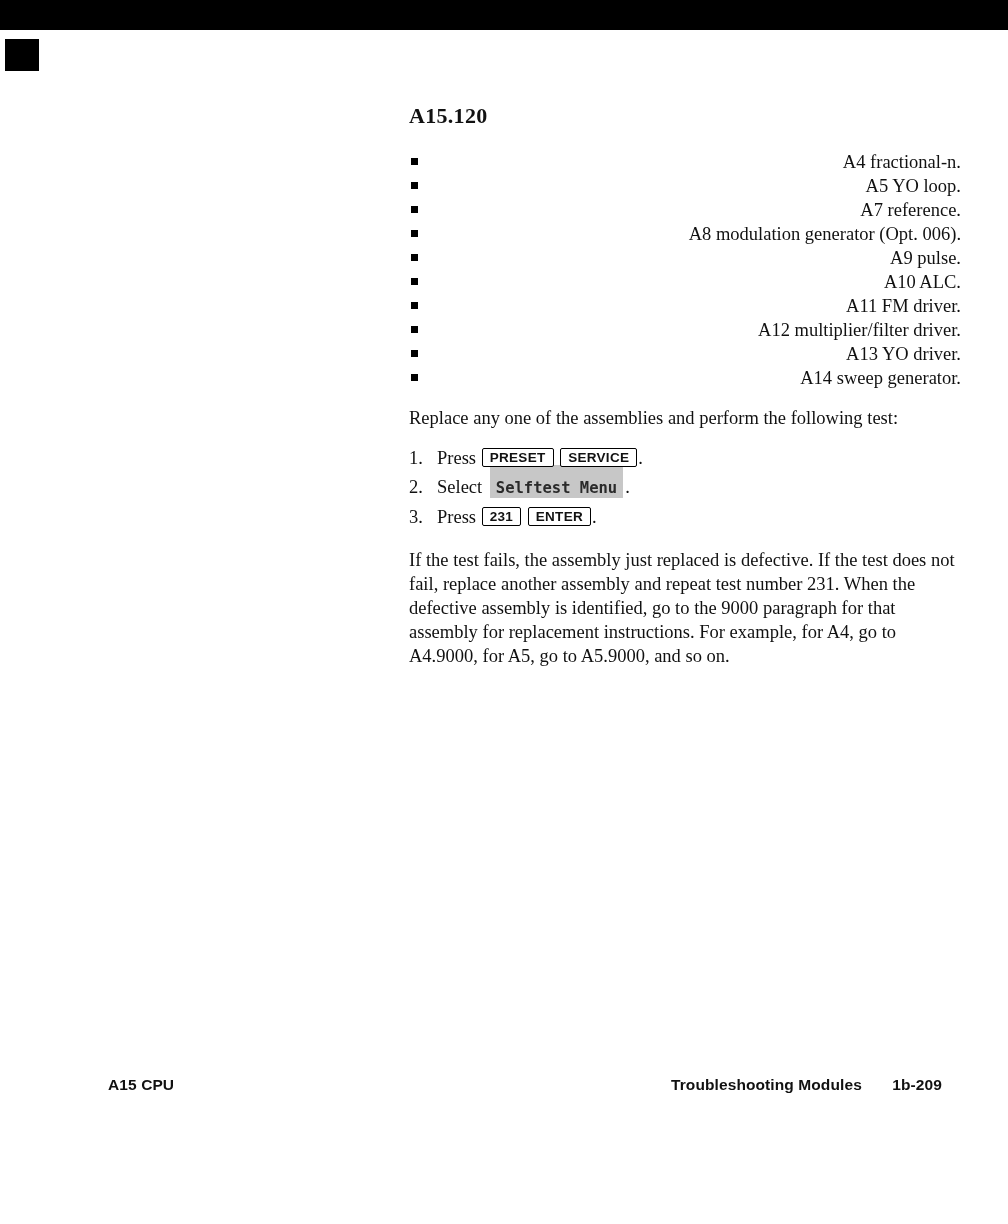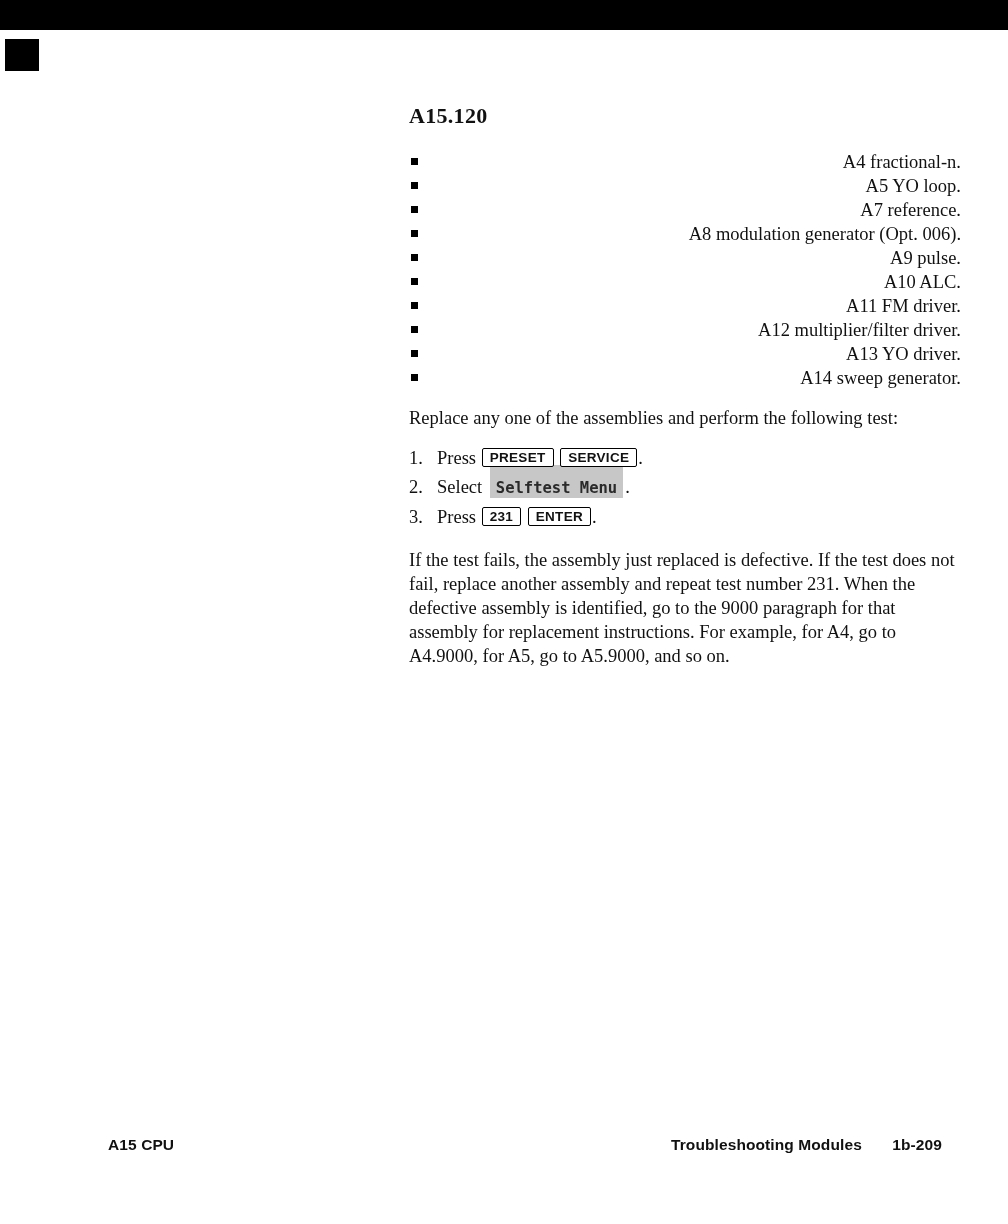--- a/index.html
+++ b/index.html
@@ -69,21 +69,21 @@
     font-family:"DejaVu Sans Mono", monospace;
     font-weight:bold;
     font-size:15.5px;
     color:#2a2a2a;
     background:#c7c7c7;
     padding:14px 6px 1px 6px;
     margin:0 2px 0 3px;
   }
   footer {
     position:absolute;
-    top:1136px; left:108px; right:66px;
+    top:1076px; left:108px; right:66px;
     display:flex;
     justify-content:space-between;
     align-items:baseline;
     font-family:"Liberation Sans", sans-serif;
     font-weight:bold;
     font-size:15.5px;
     letter-spacing:0.1px;
   }
   .footer-right .pgnum { margin-left:26px; }
 </style>

